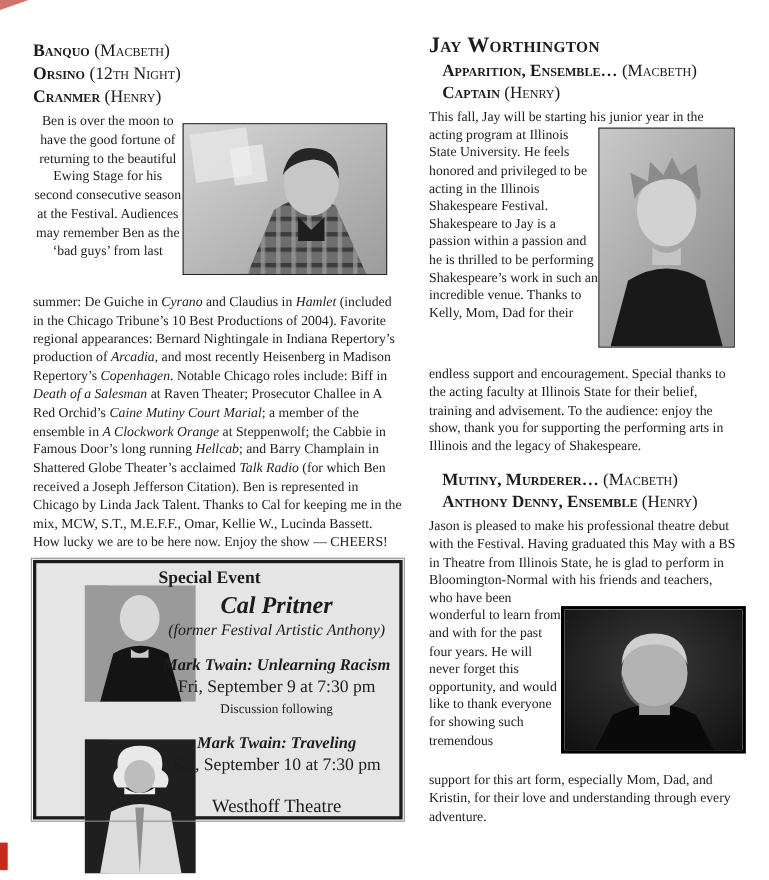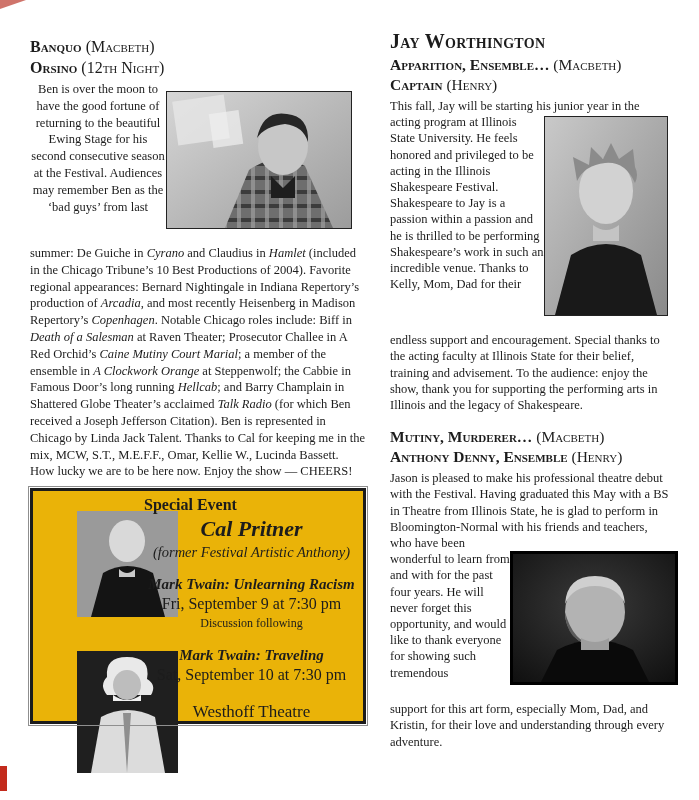--- a/index.html
+++ b/index.html
@@ -17,21 +17,21 @@
   .col{position:absolute;}
   .col-left{left:30px;top:36px;width:336px;}
   .col-right{left:390px;top:30px;width:282px;}
 
   .actor-name{font-variant:small-caps;font-weight:700;margin:0 0 2px 0;letter-spacing:.3px;}
   .col-left .actor-name{font-size:21px;}
   .col-right .actor-name{font-size:20px;}
   .roles{margin:0 0 3px 0;}
   .role-line{font-variant:small-caps;}
   .col-left .role-line{font-size:16px;line-height:21px;}
-  .col-right .role-line{font-size:15.5px;line-height:20px;}
+  .col-right .role-line{font-size:15.5px;line-height:20px;margin-left:12px;}
   .role-line b{font-weight:700;}
   .role-line span{font-weight:400;}
 
   p{margin:0;}
   .col-left p{font-size:12.5px;line-height:16.8px;}
   .col-right p{font-size:12.5px;line-height:16.2px;}
   .bio-row{display:flex;align-items:flex-start;}
   .bio-row .narrow{flex:0 0 auto;}
   .bio-row .photo{flex:0 0 auto;margin-left:auto;}
   .photo{border:1px solid #222;background:#bbb;display:block;line-height:0;}
@@ -43,21 +43,21 @@
   .jay-narrow{width:154px;}
   .jay-photo{margin-top:2px;}
   .jason-narrow{width:120px;}
   .jason-photo{margin-top:0;}
 
   .jay-section{margin-bottom:14px;}
 
   
   .event-box{margin-top:8px;width:336px;height:236px;box-sizing:border-box;
     border:3px solid #1c1c1c;outline:1px solid #8f8f8f;outline-offset:1px;
-    padding:4px;display:flex;gap:6px;background:#eab308;}
+    padding:4px;display:flex;gap:6px;background:#e5e5e5;}
   .event-photos{display:flex;flex-direction:column;gap:2px;width:101px;flex:0 0 auto;}
   .event-photos .photo{border:0;}
   .event-text{flex:1;text-align:center;}
   .ev-kicker{text-align:left;font-weight:700;font-size:16px;line-height:20px;}
   .ev-speaker{font-weight:700;font-style:italic;font-size:22px;line-height:28px;}
   .ev-speaker-note{font-style:italic;font-size:14.5px;line-height:19px;}
   .ev-title{font-weight:700;font-style:italic;font-size:15px;line-height:19px;margin-top:13px;}
   .ev-when{font-size:16px;line-height:20px;}
   .ev-note{font-size:12px;line-height:15px;margin-top:2px;}
   .ev-title2{margin-top:15px;}
@@ -67,20 +67,21 @@
 <body>
 
 <div class="corner-mark"></div>
 <div class="edge-mark"></div>
 
 <section class="col col-left">
   <article>
     <div class="roles">
       <div class="role-line"><b>Banquo</b> <span>(Macbeth)</span></div>
       <div class="role-line"><b>Orsino</b> <span>(12th Night)</span></div>
+      <div class="role-line"><b>Cranmer</b> <span>(Henry)</span></div>
     </div>
     <div class="bio-row">
       <p class="narrow ben-narrow">Ben is over the moon to have the good fortune of returning to the beautiful Ewing Stage for his second consecutive season at the Festival. Audiences may remember Ben as the ‘bad guys’ from last</p>
       <figure class="photo ben-photo">
         <svg width="184" height="136" viewBox="0 0 184 136">
           <defs>
             <linearGradient id="benbg" x1="0" y1="0" x2="1" y2="1">
               <stop offset="0" stop-color="#d6d6d6"></stop>
                 <stop offset="1" stop-color="#9c9c9c"></stop>
             </linearGradient>

